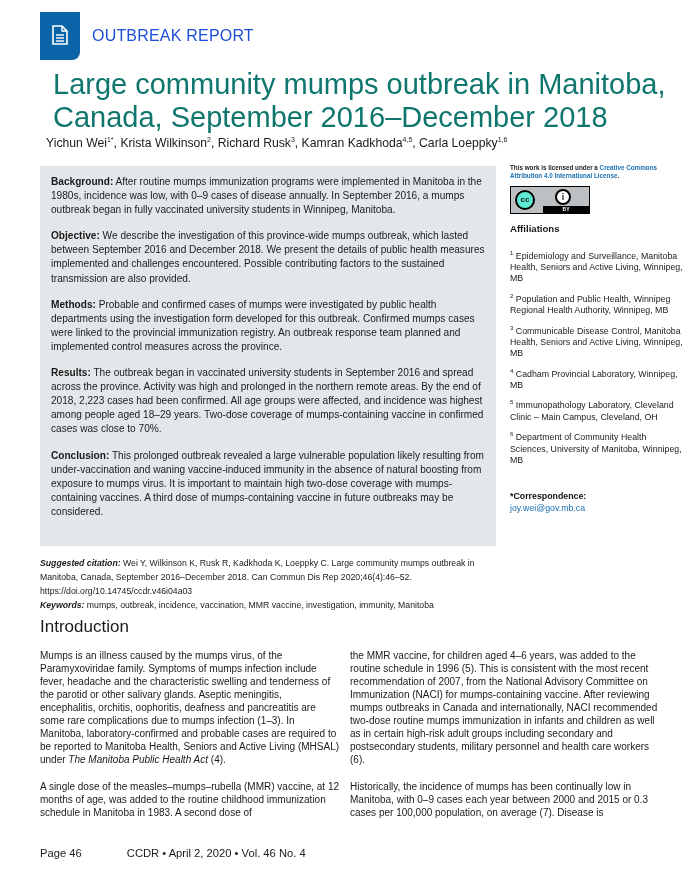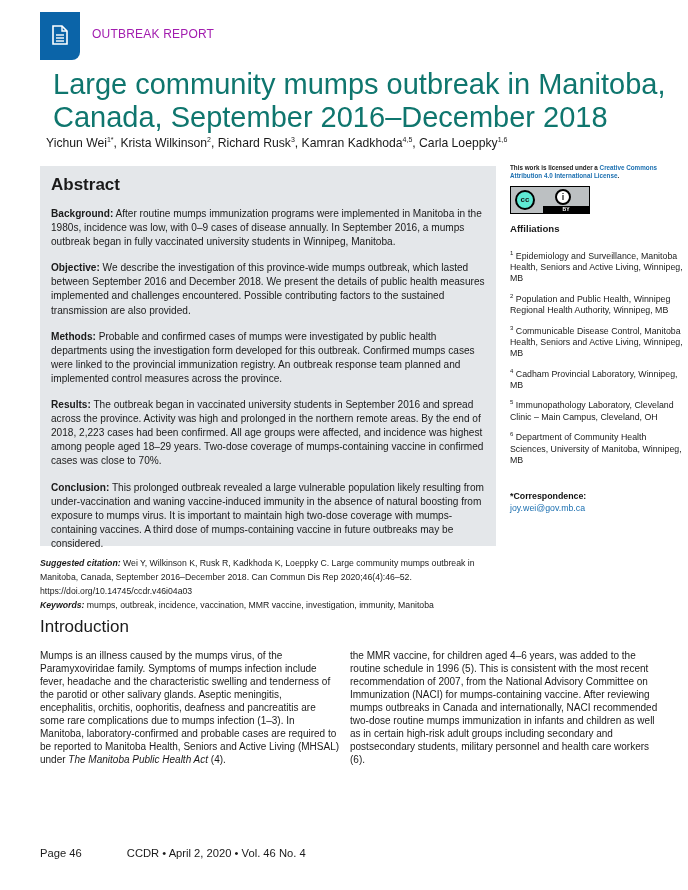--- a/index.html
+++ b/index.html
@@ -1,22 +1,22 @@
 <!DOCTYPE html>
 <html><head>
 <meta charset="utf-8">
 <style>
   html, body { margin: 0; padding: 0; background: #ffffff; }
   body { width: 688px; height: 890px; position: relative; overflow: hidden;
          font-family: "Liberation Sans", sans-serif; color: #111; }
   .badge { position: absolute; left: 40px; top: 12px; width: 40px; height: 48px;
            background: #0b64a8; border-bottom-right-radius: 8px; }
   .badge svg { position: absolute; left: 12px; top: 13px; }
-  .section-label { position: absolute; left: 92px; top: 27px; font-size: 12px;
-                   color: #a21caf; letter-spacing: 0.2px; }
+  .section-label { position: absolute; left: 92px; top: 27px; font-size: 16px;
+                   color: #1d4ed8; letter-spacing: 0.2px; }
   .title { position: absolute; left: 53px; top: 68px; width: 640px; font-size: 29px;
            line-height: 33px; color: #0f766e; font-weight: normal; margin: 0; }
   .authors { position: absolute; left: 46px; top: 136px; font-size: 12.2px; color: #1a1a1a; }
   .authors sup { font-size: 7px; }
   .abstract { position: absolute; left: 40px; top: 166px; width: 456px; height: 380px;
               background: #e4e7ea; box-sizing: border-box; padding: 9px 11px; }
   .abstract h2 { margin: 0 0 12px 0; font-size: 17px; font-weight: bold; color: #1a1a1a; }
   .abstract p { margin: 0 0 12px 0; font-size: 10.1px; line-height: 14.1px; color: #1a1a1a; }
   .abstract p b { font-weight: bold; }
   .side { position: absolute; left: 510px; top: 164px; width: 175px; font-size: 8.8px;
@@ -70,21 +70,20 @@
 
 <div class="authors">
   <span><span>Yichun Wei</span><sup>1*</sup></span>,
   <span><span>Krista Wilkinson</span><sup>2</sup></span>,
   <span><span>Richard Rusk</span><sup>3</sup></span>,
   <span><span>Kamran Kadkhoda</span><sup>4,5</sup></span>,
   <span><span>Carla Loeppky</span><sup>1,6</sup></span>
 </div>
 
 <div class="abstract">
-  <h2>Abstract</h2>
   <p><b>Background:</b><span> After routine mumps immunization programs were implemented in Manitoba in the 1980s, incidence was low, with 0–9 cases of disease annually. In September 2016, a mumps outbreak began in fully vaccinated university students in Winnipeg, Manitoba.</span></p>
   <p><b>Objective:</b><span> We describe the investigation of this province-wide mumps outbreak, which lasted between September 2016 and December 2018. We present the details of public health measures implemented and challenges encountered. Possible contributing factors to the sustained transmission are also provided.</span></p>
   <p><b>Methods:</b><span> Probable and confirmed cases of mumps were investigated by public health departments using the investigation form developed for this outbreak. Confirmed mumps cases were linked to the provincial immunization registry. An outbreak response team planned and implemented control measures across the province.</span></p>
   <p><b>Results:</b><span> The outbreak began in vaccinated university students in September 2016 and spread across the province. Activity was high and prolonged in the northern remote areas. By the end of 2018, 2,223 cases had been confirmed. All age groups were affected, and incidence was highest among people aged 18–29 years. Two-dose coverage of mumps-containing vaccine in confirmed cases was close to 70%.</span></p>
   <p><b>Conclusion:</b><span> This prolonged outbreak revealed a large vulnerable population likely resulting from under-vaccination and waning vaccine-induced immunity in the absence of natural boosting from exposure to mumps virus. It is important to maintain high two-dose coverage with mumps-containing vaccines. A third dose of mumps-containing vaccine in future outbreaks may be considered.</span></p>
 </div>
 
 <div class="side">
   <div class="license">
     <span>This work is licensed under a </span><a href="#">Creative Commons Attribution 4.0 International License</a><span>.</span>
@@ -111,22 +110,24 @@
 <div class="citation">
   <b><i>Suggested citation:</i></b><span> Wei Y, Wilkinson K, Rusk R, Kadkhoda K, Loeppky C. Large community mumps outbreak in Manitoba, Canada, September 2016–December 2018. Can Commun Dis Rep 2020;46(4):46–52.</span><br>
   <span>https://doi.org/10.14745/ccdr.v46i04a03</span><br>
   <b><i>Keywords:</i></b><span> mumps, outbreak, incidence, vaccination, MMR vaccine, investigation, immunity, Manitoba</span>
 </div>
 
 <h2 class="intro-h">Introduction</h2>
 
 <div class="col col-left">
   <p><span>Mumps is an illness caused by the mumps virus, of the Paramyxoviridae family. Symptoms of mumps infection include fever, headache and the characteristic swelling and tenderness of the parotid or other salivary glands. Aseptic meningitis, encephalitis, orchitis, oophoritis, deafness and pancreatitis are some rare complications due to mumps infection (1–3). In Manitoba, laboratory-confirmed and probable cases are required to be reported to Manitoba Health, Seniors and Active Living (MHSAL) under </span><i>The Manitoba Public Health Act</i><span> (4).</span></p>
+  <p>A single dose of the measles–mumps–rubella (MMR) vaccine, at 12 months of age, was added to the routine childhood immunization schedule in Manitoba in 1983. A second dose of</p>
 </div>
 
 <div class="col col-right">
   <p>the MMR vaccine, for children aged 4–6 years, was added to the routine schedule in 1996 (5). This is consistent with the most recent recommendation of 2007, from the National Advisory Committee on Immunization (NACI) for mumps-containing vaccine. After reviewing mumps outbreaks in Canada and internationally, NACI recommended two-dose routine mumps immunization in infants and children as well as in certain high-risk adult groups including secondary and postsecondary students, military personnel and health care workers (6).</p>
+  <p>Historically, the incidence of mumps has been continually low in Manitoba, with 0–9 cases each year between 2000 and 2015 or 0.3 cases per 100,000 population, on average (7). Disease is</p>
 </div>
 
 <div class="footer">
   <span>Page 46</span>
   <span class="journal">CCDR • April 2, 2020 • Vol. 46 No. 4</span>
 </div>
 
 </body></html>

